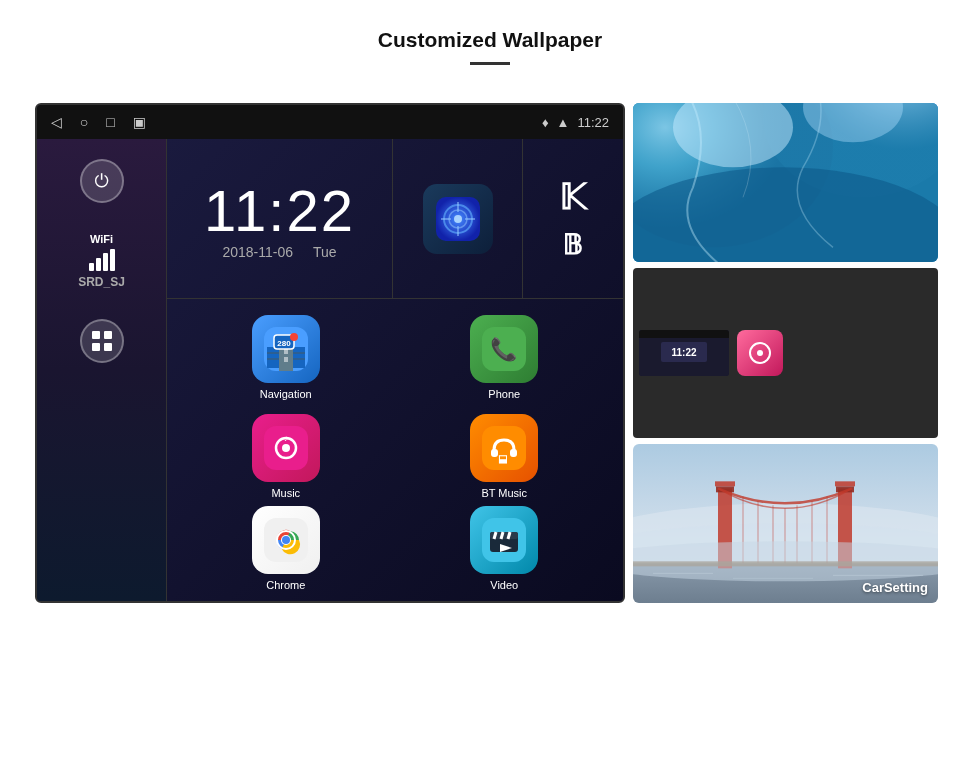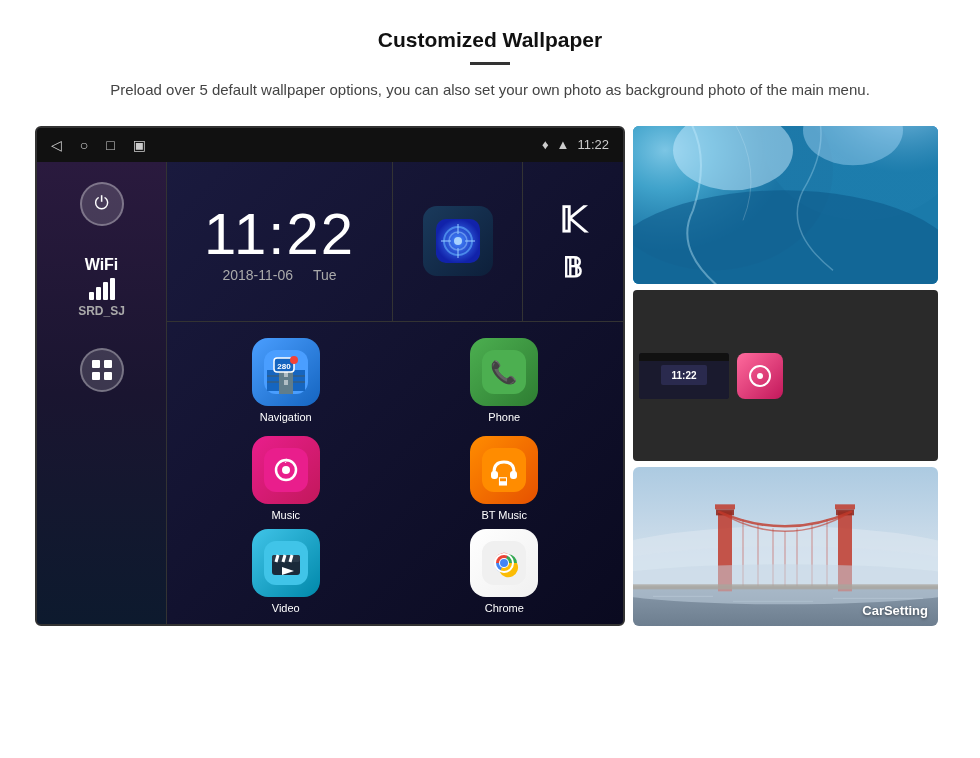--- a/index.html
+++ b/index.html
@@ -107,21 +107,21 @@
       align-items: center;
       justify-content: center;
       color: #fff;
       font-size: 18px;
     }
     .wifi-block {
       text-align: center;
       color: #fff;
     }
     .wifi-label {
-      font-size: 16px;
+      font-size: 11px;
       font-weight: bold;
     }
     .wifi-bars {
       display: flex;
       align-items: flex-end;
       justify-content: center;
       gap: 2px;
       margin: 4px 0;
     }
     .wifi-bar {
@@ -326,21 +326,20 @@
       border-radius: 3px;
       overflow: hidden;
     }
   </style>
 </head>
 <body>
 
 <div class="header">
   <h1>Customized Wallpaper</h1>
   <div class="header-divider"></div>
-  <p>Preload over 5 default wallpaper options, you can also set your own photo as background photo of the main menu.</p>
 </div>
 
 <div class="content-area">
 
   <div class="android-screen">
 
     <div class="status-bar">
       <div class="status-left">
         <span class="status-icon">◁</span>
         <span class="status-icon">○</span>
@@ -473,60 +472,60 @@
                 <rect x="9" y="23" width="7" height="8" rx="3" fill="white"></rect>
                 <rect x="28" y="23" width="7" height="8" rx="3" fill="white"></rect>
 
                 <text x="21" y="36" text-anchor="middle" fill="white" font-size="10" font-weight="bold">⬓</text>
               </svg>
             </div>
             <div class="app-label">BT Music</div>
           </div>
 
           <div class="app-item">
+            <div class="app-icon icon-chrome">
+              <svg width="44" height="44" viewBox="0 0 44 44">
+                <rect width="44" height="44" rx="12" fill="#f0f0f0"></rect>
+
+                <circle cx="22" cy="22" r="9" fill="#4285f4"></circle>
+                <circle cx="22" cy="22" r="5" fill="white"></circle>
+
+                <path d="M22 22 L13 22 A9 9 0 0 1 26.5 13.2 Z" fill="#ea4335"></path>
+
+                <path d="M22 22 L26.5 13.2 A9 9 0 0 1 35 22 Z" fill="#34a853"></path>
+
+                <path d="M22 22 L35 22 A9 9 0 0 1 17.5 30.8 Z" fill="#fbbc05"></path>
+
+                <path d="M22 22 L17.5 30.8 A9 9 0 0 1 13 22 Z" fill="#4285f4"></path>
+
+                <circle cx="22" cy="22" r="9" fill="none" stroke="white" stroke-width="2"></circle>
+                <circle cx="22" cy="22" r="5" fill="white"></circle>
+
+                <circle cx="22" cy="22" r="4" fill="#4285f4"></circle>
+              </svg>
+            </div>
+            <div class="app-label">Chrome</div>
+          </div>
+
+          <div class="app-item">
             <div class="app-icon icon-video">
               <svg width="44" height="44" viewBox="0 0 44 44">
                 <rect width="44" height="44" rx="12" fill="#40c4e8"></rect>
 
                 <rect x="8" y="14" width="28" height="20" rx="3" fill="#1a2a3a"></rect>
                 <rect x="8" y="14" width="28" height="7" rx="2" fill="#2a3a4a"></rect>
 
                 <line x1="14" y1="14" x2="12" y2="21" stroke="white" stroke-width="3"></line>
                 <line x1="21" y1="14" x2="19" y2="21" stroke="white" stroke-width="3"></line>
                 <line x1="28" y1="14" x2="26" y2="21" stroke="white" stroke-width="3"></line>
 
                 <polygon points="18,26 18,34 30,30" fill="white"></polygon>
               </svg>
             </div>
             <div class="app-label">Video</div>
-          </div>
-
-          <div class="app-item">
-            <div class="app-icon icon-chrome">
-              <svg width="44" height="44" viewBox="0 0 44 44">
-                <rect width="44" height="44" rx="12" fill="#f0f0f0"></rect>
-
-                <circle cx="22" cy="22" r="9" fill="#4285f4"></circle>
-                <circle cx="22" cy="22" r="5" fill="white"></circle>
-
-                <path d="M22 22 L13 22 A9 9 0 0 1 26.5 13.2 Z" fill="#ea4335"></path>
-
-                <path d="M22 22 L26.5 13.2 A9 9 0 0 1 35 22 Z" fill="#34a853"></path>
-
-                <path d="M22 22 L35 22 A9 9 0 0 1 17.5 30.8 Z" fill="#fbbc05"></path>
-
-                <path d="M22 22 L17.5 30.8 A9 9 0 0 1 13 22 Z" fill="#4285f4"></path>
-
-                <circle cx="22" cy="22" r="9" fill="none" stroke="white" stroke-width="2"></circle>
-                <circle cx="22" cy="22" r="5" fill="white"></circle>
-
-                <circle cx="22" cy="22" r="4" fill="#4285f4"></circle>
-              </svg>
-            </div>
-            <div class="app-label">Chrome</div>
           </div>
 
         </div>
       </div>
     </div>
   </div>
 
   <div class="wallpaper-panels">
 
     <div class="wallpaper-item wallpaper-top" style="height:230px;">

